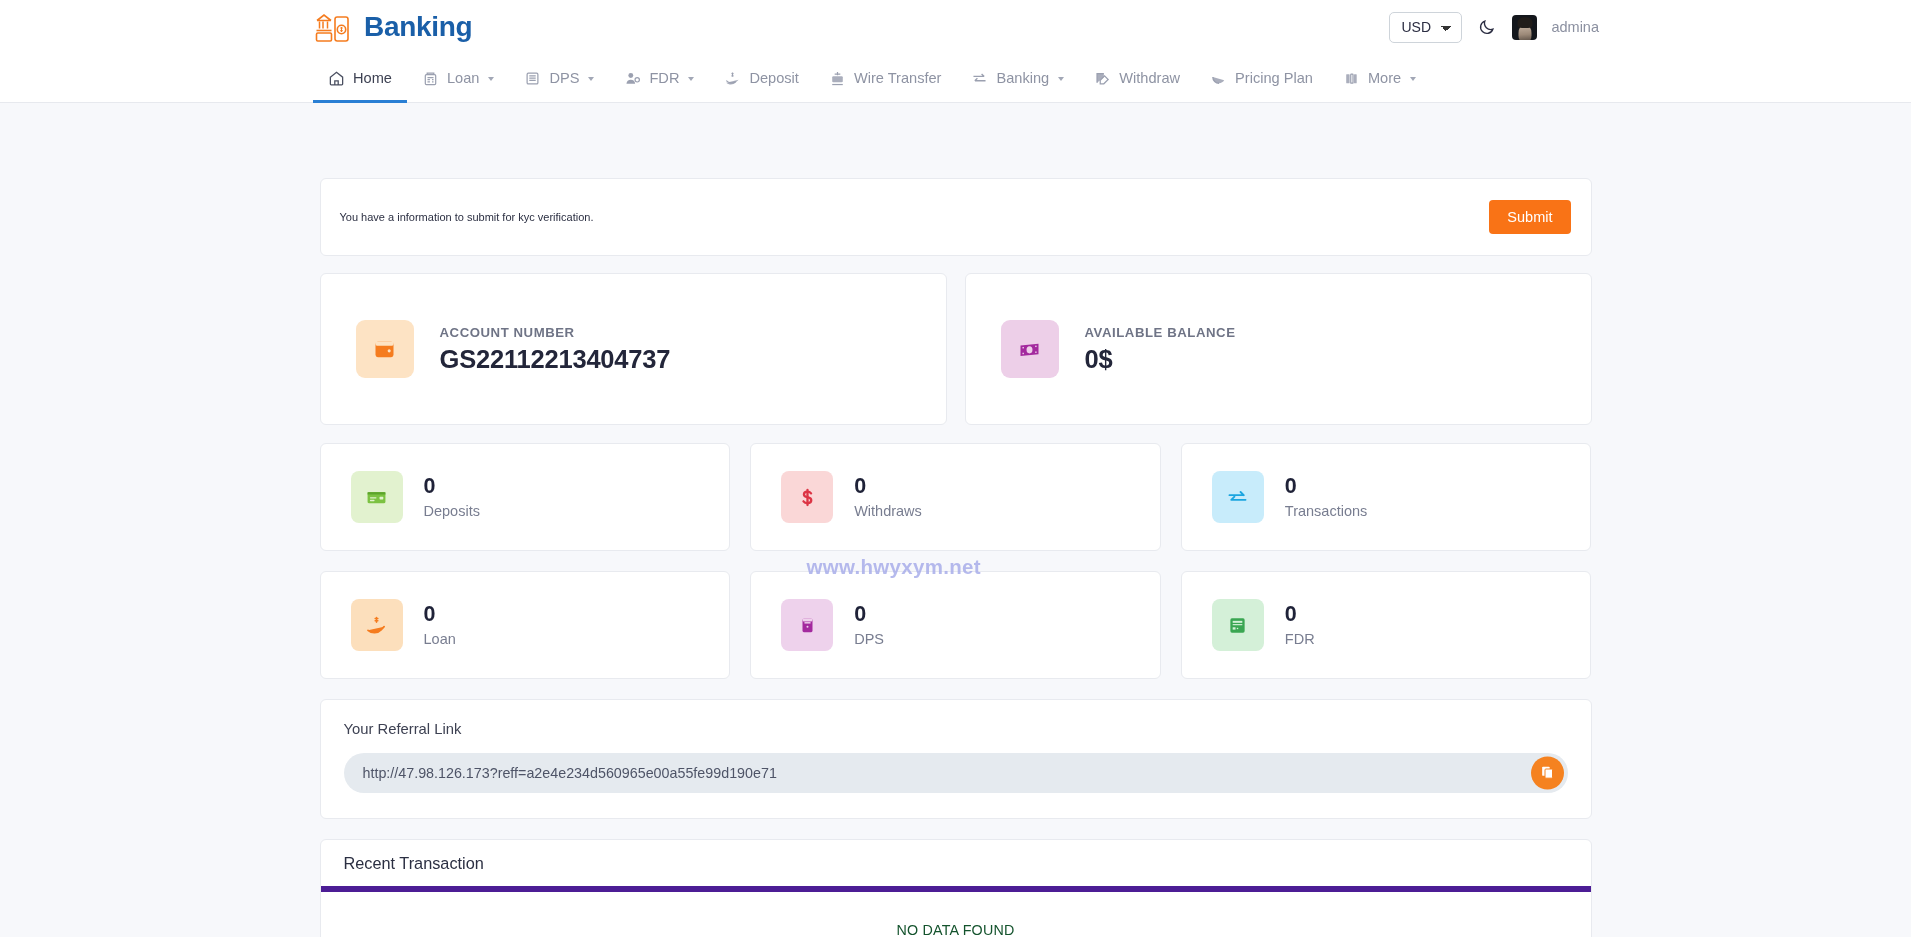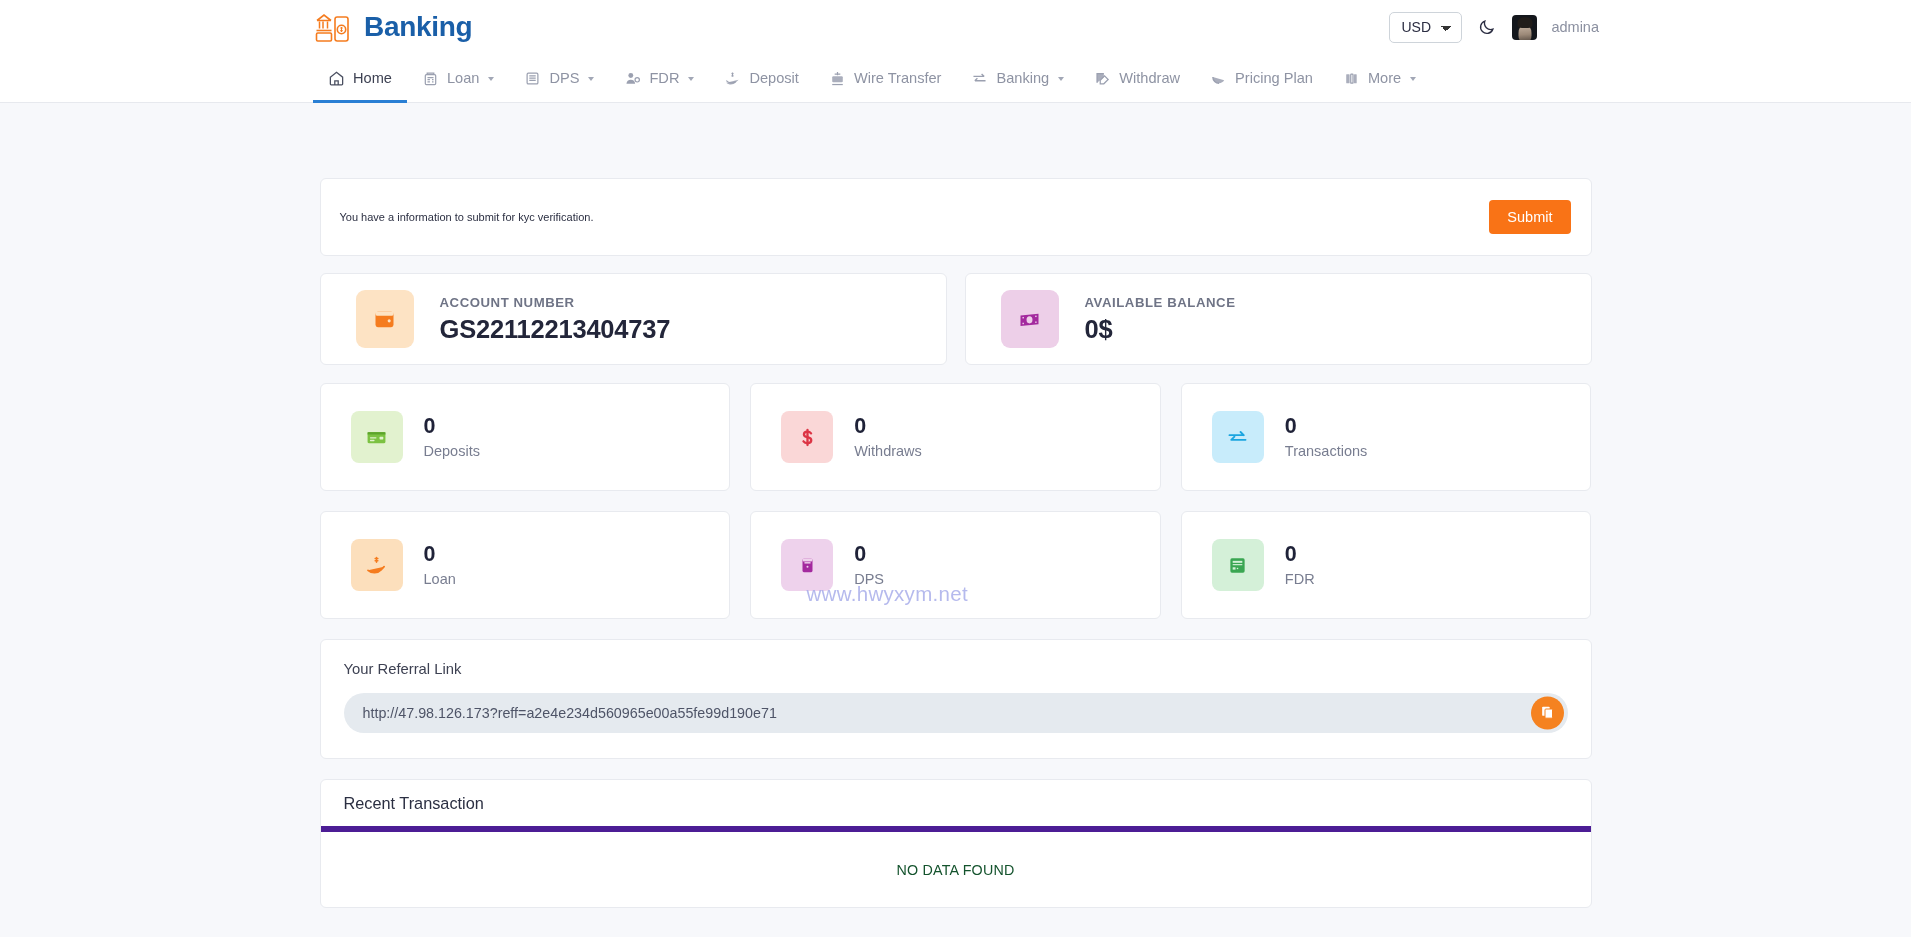--- a/index.html
+++ b/index.html
@@ -184,21 +184,21 @@
   }
 
   
   .row2 {
     display: grid;
     grid-template-columns: 1fr 1fr;
     gap: 18px;
     margin-bottom: 18px;
   }
   .bigcard {
-    height: 92px;
+    height: 152px;
     display: flex;
     align-items: center;
     padding: 0 0 0 35px;
     gap: 26px;
   }
   .tile {
     width: 58px; height: 58px;
     border-radius: 9px;
     display: flex;
     align-items: center;
@@ -325,23 +325,23 @@
   .nodata {
     font-size: 14.3px;
     color: #14532d;
     letter-spacing: 0.2px;
   }
 
   
   .watermark {
     position: absolute;
     left: 487px;
-    top: 404px;
+    top: 377px;
     font-size: 20.5px;
-    font-weight: 400;
+    font-weight: 700;
     color: #a9aeea;
     opacity: 0.85;
     pointer-events: none;
     letter-spacing: 0.3px;
     white-space: nowrap;
   }
 </style>
 </head>
 <body>
 

